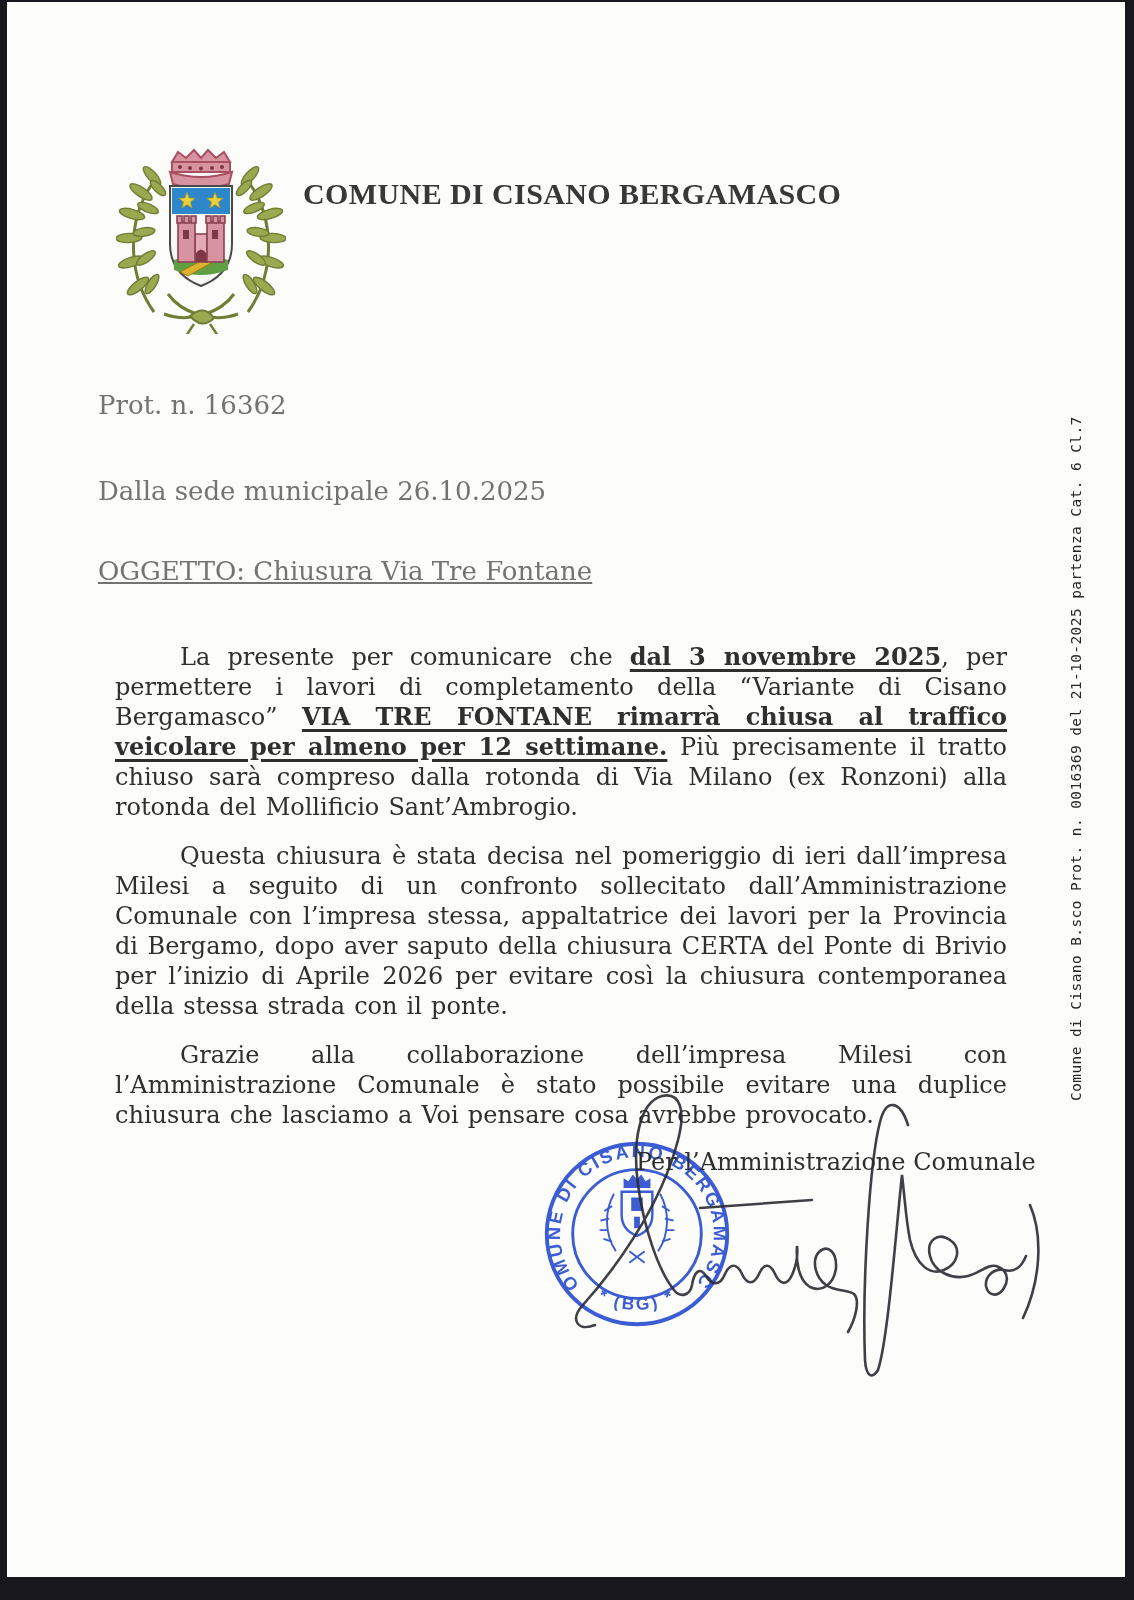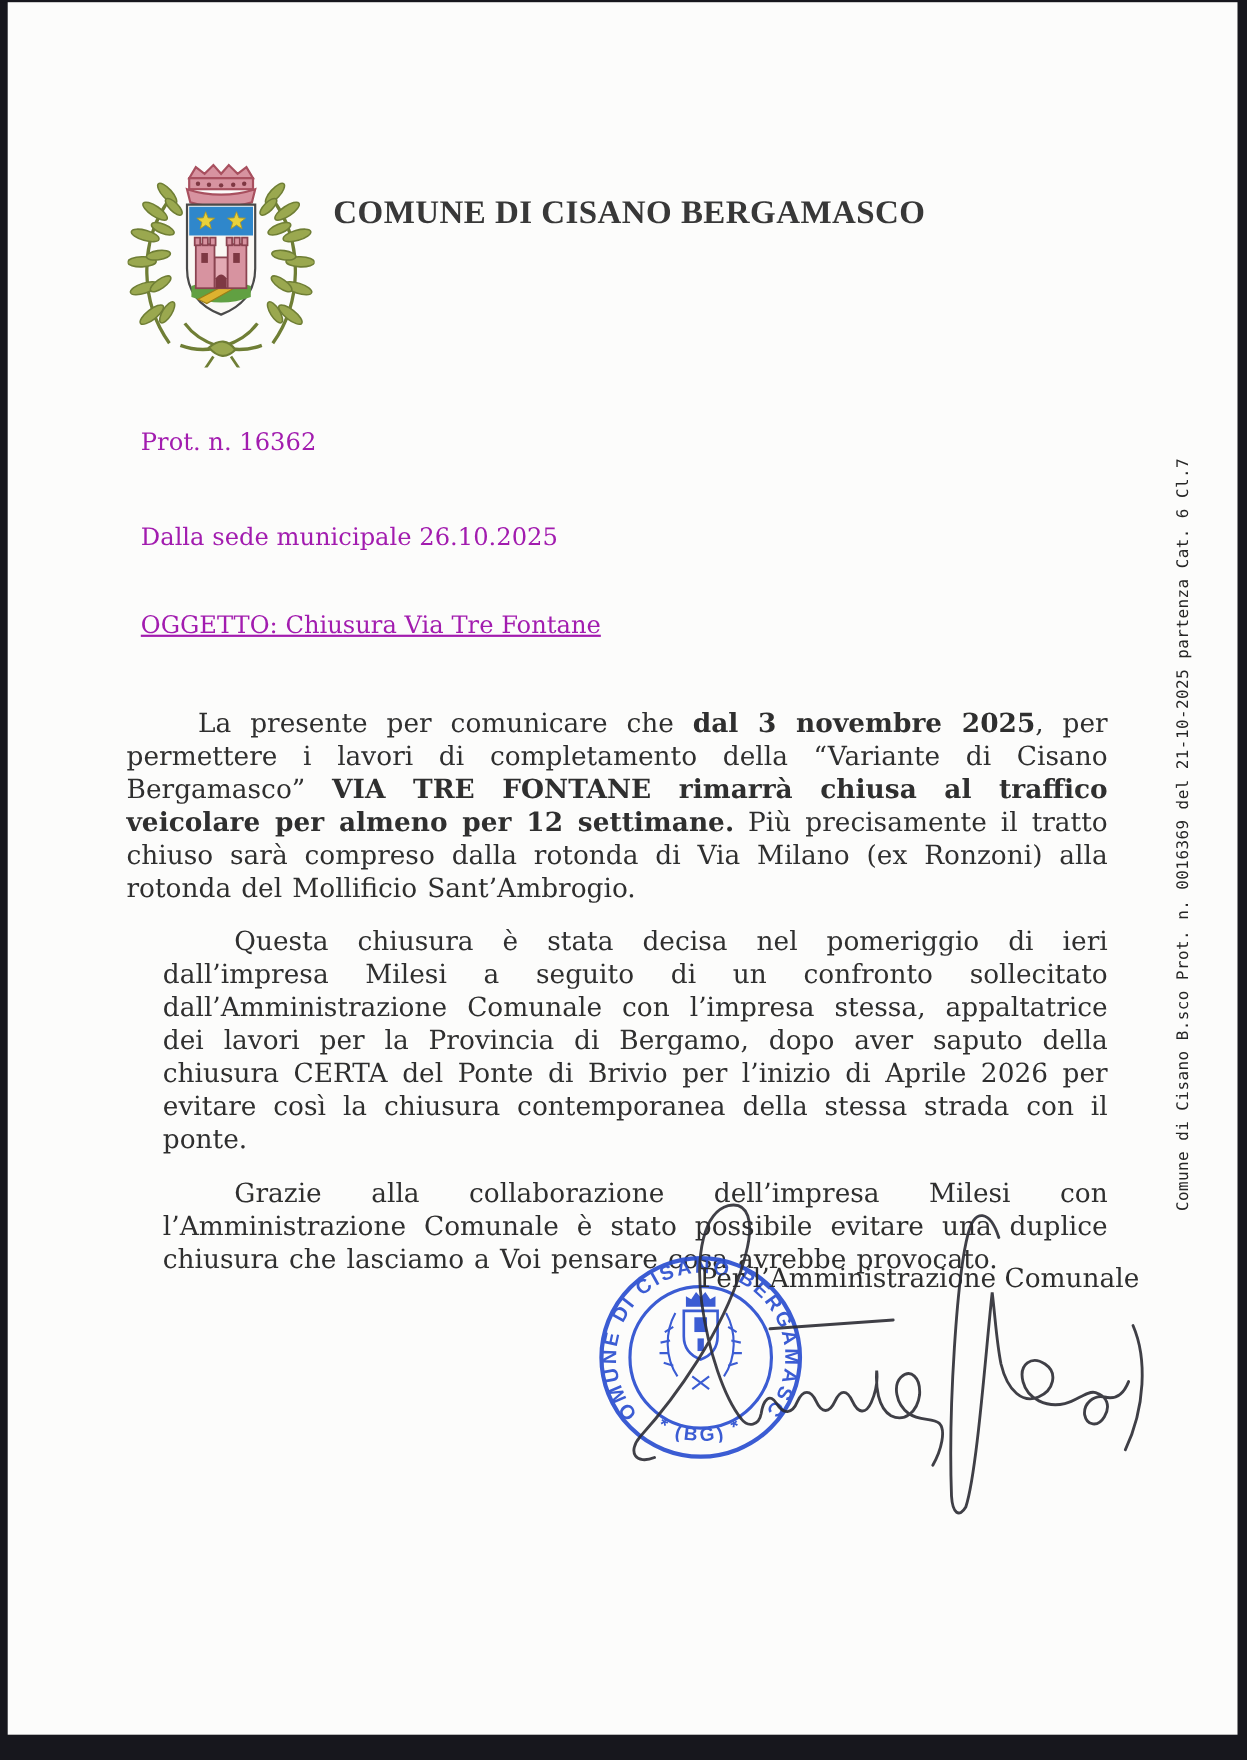--- a/index.html
+++ b/index.html
@@ -18,34 +18,34 @@
 
   
   .crest{position:absolute;left:116px;top:126px;width:170px;height:208px;}
   .letterhead-text{position:absolute;left:303px;top:170px;}
   .letterhead-line{
     font-family:"Liberation Serif", serif;font-weight:700;
     font-size:30px;color:#383838;letter-spacing:.4px;line-height:48px;
   }
 
   
-  .meta-line{position:absolute;left:128px;font-size:22px;color:#a21caf;}
+  .meta-line{position:absolute;left:98px;font-size:26px;color:#737373;}
   .protocol{top:390px;}
   .dateline{top:476px;}
   .subject{top:556px;text-decoration:underline;}
 
   
   .letter-body{position:absolute;left:115px;top:642px;width:892px;}
   .letter-body p{
     margin:0 0 0 0;font-size:24px;line-height:30px;
     text-align:justify;text-indent:65px;word-spacing:1.5px;color:#2f2f2f;
   }
-  .letter-body p + p{margin-top:19px;margin-left:33px;}
+  .letter-body p + p{margin-top:19px;}
   .bu{
-    font-weight:700;
+    font-weight:700;text-decoration:underline;
     text-decoration-thickness:2.5px;text-underline-offset:4px;
   }
 
   
   .stamp{position:absolute;left:541px;top:1138px;width:192px;height:192px;opacity:.92;}
   .sig-label{
     position:absolute;left:636px;top:1148px;font-size:24px;color:#2e2e2e;
     white-space:nowrap;
   }
   .signature{position:absolute;left:540px;top:1080px;width:510px;height:305px;}

